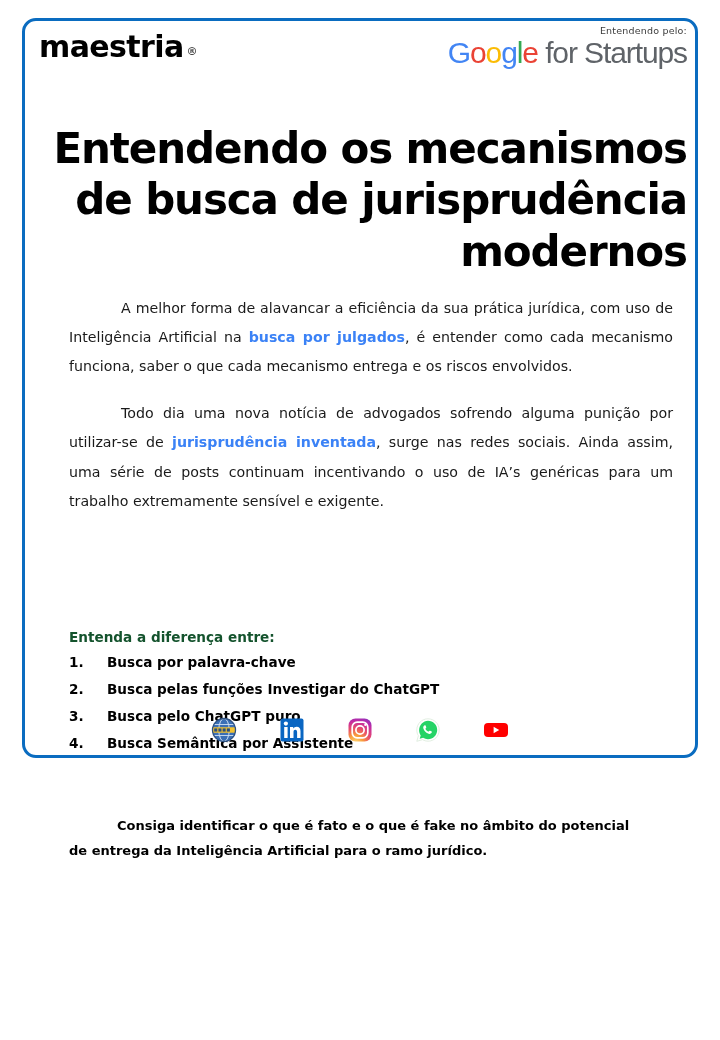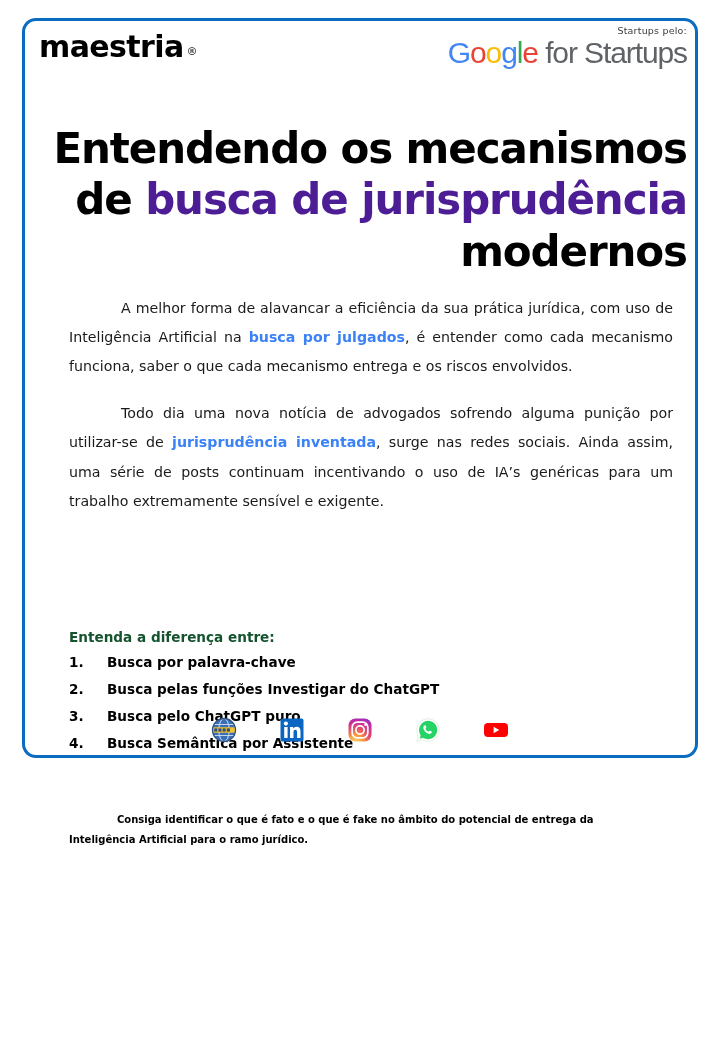--- a/index.html
+++ b/index.html
@@ -90,21 +90,21 @@
     top: 74px;
     width: 648px;
     text-align: right;
     font-family: "DejaVu Sans", sans-serif;
     font-size: 42px;
     font-weight: 700;
     line-height: 1.22;
     letter-spacing: -1.1px;
     color: #000000;
   }
-  #doc-title .hl { color: #4c1d95; }
+  #doc-title .hl { color: #000000; }
 
   
   #body-content {
     position: absolute;
     left: 44px;
     top: 273px;
     width: 604px;
   }
   .para {
     font-family: "DejaVu Sans", sans-serif;
@@ -143,21 +143,21 @@
   .list-num { width: 38px; flex: none; }
   .list-text { flex: 1; }
 
   
   #closing {
     position: absolute;
     left: 44px;
     top: 779px;
     width: 570px;
     font-family: "DejaVu Sans", sans-serif;
-    font-size: 10px;
+    font-size: 13px;
     font-weight: 700;
     line-height: 1.95;
     color: #000000;
     text-align: left;
     text-indent: 48px;
   }
 
   
   #footer-icons {
     position: absolute;
@@ -178,21 +178,21 @@
 </head>
 <body>
 
 <div id="page-frame">
 
   <div id="header">
 
     <div id="brand-logo"><span>maestria</span><span class="reg">®</span></div>
 
     <div id="accel-block">
-      <div id="accel-label">Startups pelo:</div>
+      <div id="accel-label">Entendendo pelo:</div>
       <div id="gfs-logo"><span class="g-b">G</span><span class="g-r">o</span><span class="g-y">o</span><span class="g-b">g</span><span class="g-g">l</span><span class="g-r">e</span><span class="g-gray"> for Startups</span></div>
     </div>
   </div>
 
   <h1 id="doc-title"><span>Entendendo os mecanismos de </span><span class="hl">busca de jurisprudência</span><span> modernos</span></h1>
 
   <div id="body-content">
     <p class="para"><span>A melhor forma de alavancar a eficiência da sua prática jurídica, com uso de Inteligência Artificial na </span><b>busca por julgados</b><span>, é entender como cada mecanismo funciona, saber o que cada mecanismo entrega e os riscos envolvidos.</span></p>
     <p class="para"><span>Todo dia uma nova notícia de advogados sofrendo alguma punição por utilizar-se de </span><b>jurisprudência inventada</b><span>, surge nas redes sociais. Ainda assim, uma série de posts continuam incentivando o uso de IA’s genéricas para um trabalho extremamente sensível e exigente.</span></p>
   </div>

